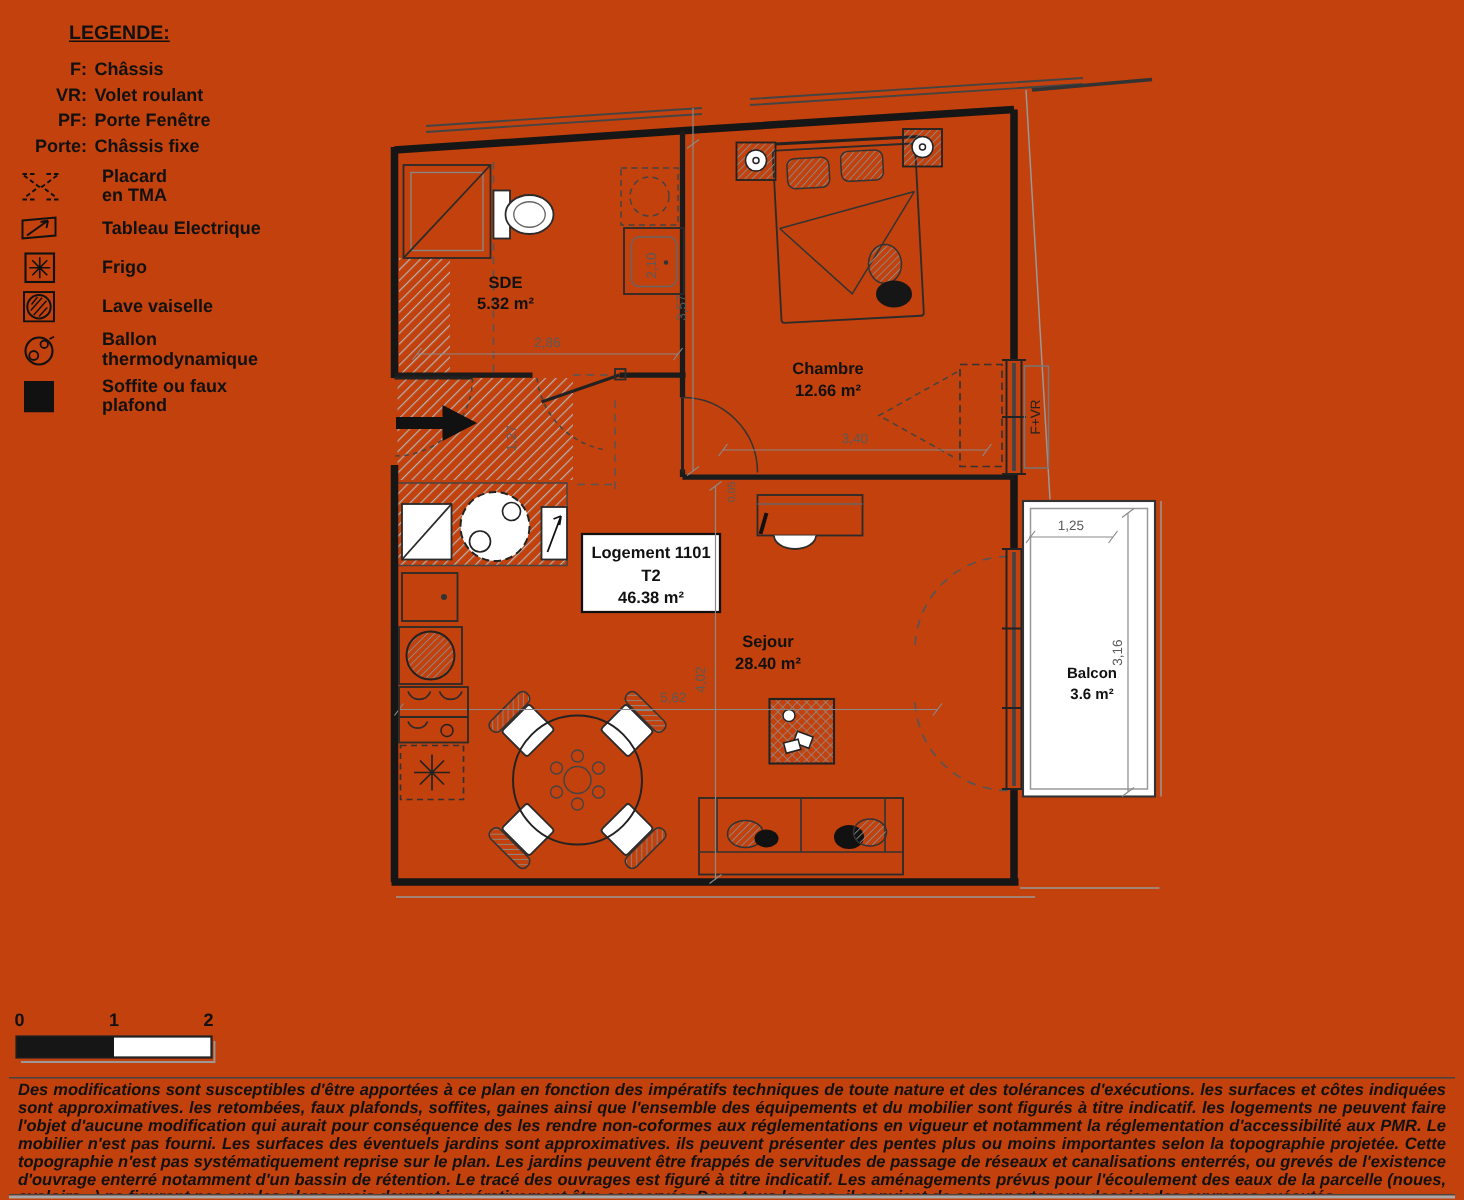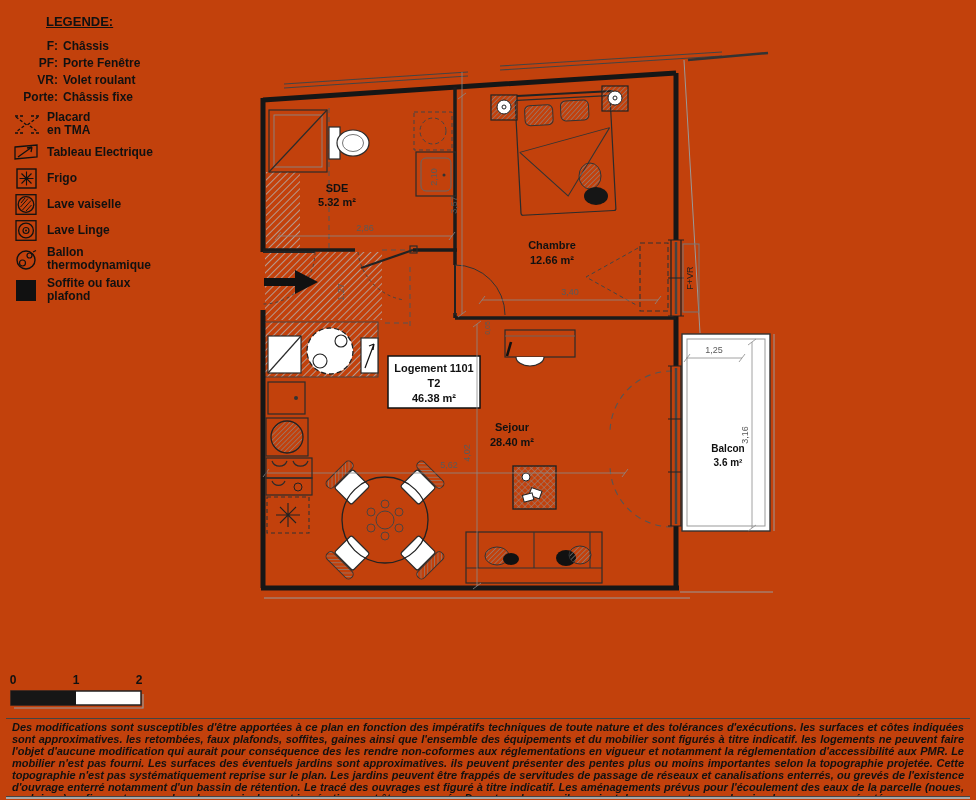--- a/index.html
+++ b/index.html
@@ -3,21 +3,21 @@
 <meta charset="utf-8">
 <style>
   html,body{margin:0;padding:0;background:#fff;}
   .screen{position:relative;width:976px;height:800px;background:#c2410c;overflow:hidden;
           font-family:"Liberation Sans", sans-serif;color:#111;}
   
   .legend{position:absolute;top:14px;left:14px;width:220px;font-weight:bold;}
   .lg-title{margin-left:32px;font-size:13px;font-weight:bold;text-decoration:underline;margin-bottom:9px;}
   .lg-row{display:grid;grid-template-columns:44px auto;column-gap:5px;font-size:12px;line-height:17px;}
   .lg-key{text-align:right;}
-  .lg-irow{display:grid;grid-template-columns:30px auto;column-gap:3px;align-items:center;margin-top:5px;}
+  .lg-irow{display:grid;grid-template-columns:30px auto;column-gap:24px;align-items:center;margin-top:5px;}
   .lg-ic{width:26px;height:21px;display:inline-block;}
   .lg-lab2{font-size:12px;line-height:13px;}
   .lg-lab2 span{display:block;}
   
   .plan-svg{position:absolute;top:0;left:0;}
   .room-label{font:bold 11px "Liberation Sans",sans-serif;fill:#111;text-anchor:middle;}
   .room-label-sm{font:bold 10px "Liberation Sans",sans-serif;fill:#111;text-anchor:middle;}
   .dim-text{font:9px "Liberation Sans",sans-serif;fill:#5a5a5a;text-anchor:middle;}
   .dim-text-xs{font:7px "Liberation Sans",sans-serif;fill:#5a5a5a;text-anchor:middle;}
   .win-label{font:9px "Liberation Sans",sans-serif;fill:#222;text-anchor:middle;}
@@ -44,26 +44,26 @@
 <div class="screen">
 
   <div class="legend">
     <div class="lg-title">LEGENDE:</div>
 
     <div class="lg-row">
       <span class="lg-key">F:</span>
       <span class="lg-lab">Châssis</span>
     </div>
     <div class="lg-row">
+      <span class="lg-key">VR:</span>
+      <span class="lg-lab">Volet roulant</span>
+    </div>
+    <div class="lg-row">
       <span class="lg-key">PF:</span>
       <span class="lg-lab">Porte Fenêtre</span>
-    </div>
-    <div class="lg-row">
-      <span class="lg-key">VR:</span>
-      <span class="lg-lab">Volet roulant</span>
     </div>
     <div class="lg-row">
       <span class="lg-key">Porte:</span>
       <span class="lg-lab">Châssis fixe</span>
     </div>
 
     <div class="lg-irow">
       <span class="lg-ic">
         <svg width="26" height="21" viewBox="0 0 26 21">
           <path d="M1,2 H9 M17,2 H25 M1,19 H9 M17,19 H25" stroke="#111" stroke-width="1.3" stroke-dasharray="3 2" fill="none"></path>
@@ -105,33 +105,20 @@
           <rect x="2" y="0.7" width="20" height="19.6" fill="none" stroke="#111" stroke-width="1.3"></rect>
           <circle cx="12" cy="10.5" r="7.8" fill="none" stroke="#111" stroke-width="1.3"></circle>
           <path d="M7,9 L11,4 M6.5,13 L14,4.5 M8.5,16 L17,6.5 M12,17 L17.5,11" stroke="#111" stroke-width="1" fill="none"></path>
         </svg></span>
       <span class="lg-lab2">
           <span>Lave vaiselle</span>
           <span></span>
         </span>
     </div>
 
-    <div class="lg-irow">
-      <span class="lg-ic">
-        <svg width="26" height="21" viewBox="0 0 26 21">
-          <rect x="2" y="0.7" width="20" height="19.6" fill="none" stroke="#111" stroke-width="1.3"></rect>
-          <circle cx="12" cy="10.5" r="7.4" fill="none" stroke="#111" stroke-width="1.3"></circle>
-          <circle cx="12" cy="10.5" r="3" fill="none" stroke="#111" stroke-width="1.2"></circle>
-          <circle cx="12" cy="10.5" r="1" fill="#111"></circle>
-        </svg></span>
-      <span class="lg-lab2">
-          <span>Lave Linge</span>
-          <span></span>
-        </span>
-    </div>
 
     <div class="lg-irow">
       <span class="lg-ic">
         <svg width="26" height="21" viewBox="0 0 26 21">
           <circle cx="12" cy="11" r="9" fill="none" stroke="#111" stroke-width="1.4"></circle>
           <circle cx="8.5" cy="14" r="3" fill="none" stroke="#111" stroke-width="1.2"></circle>
           <circle cx="15.5" cy="6.5" r="2.5" fill="none" stroke="#111" stroke-width="1.2"></circle>
           <path d="M19,3 L22,1.5" stroke="#111" stroke-width="1.2"></path>
         </svg></span>
       <span class="lg-lab2">

